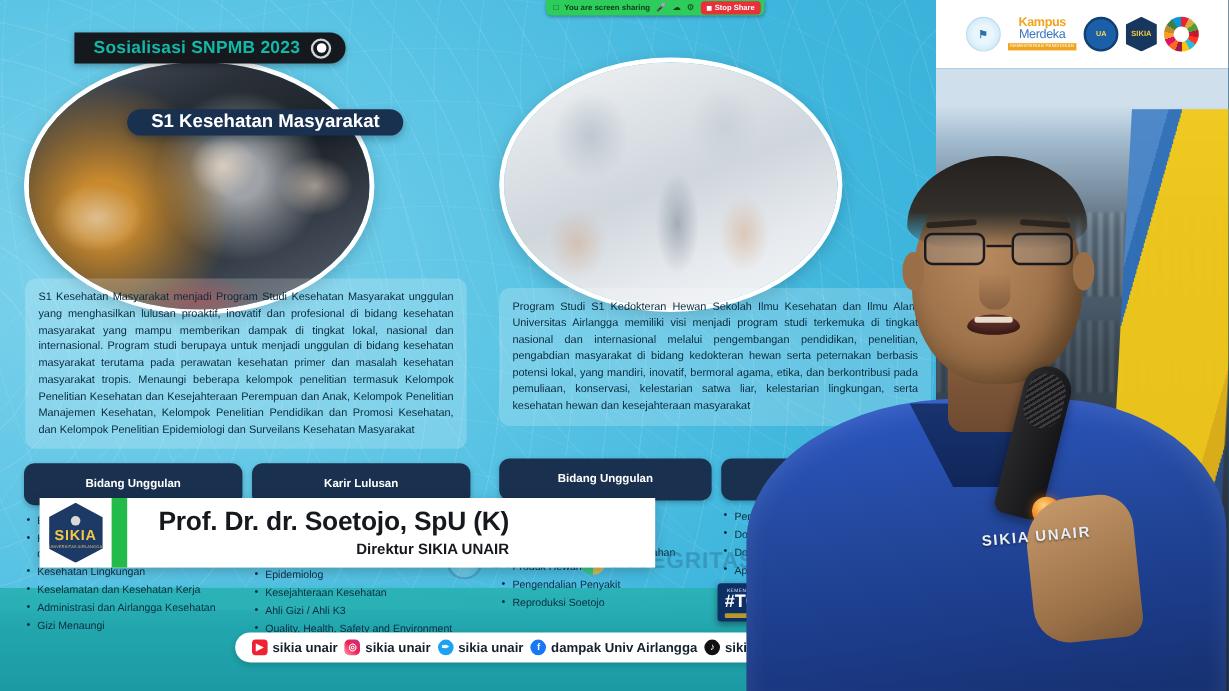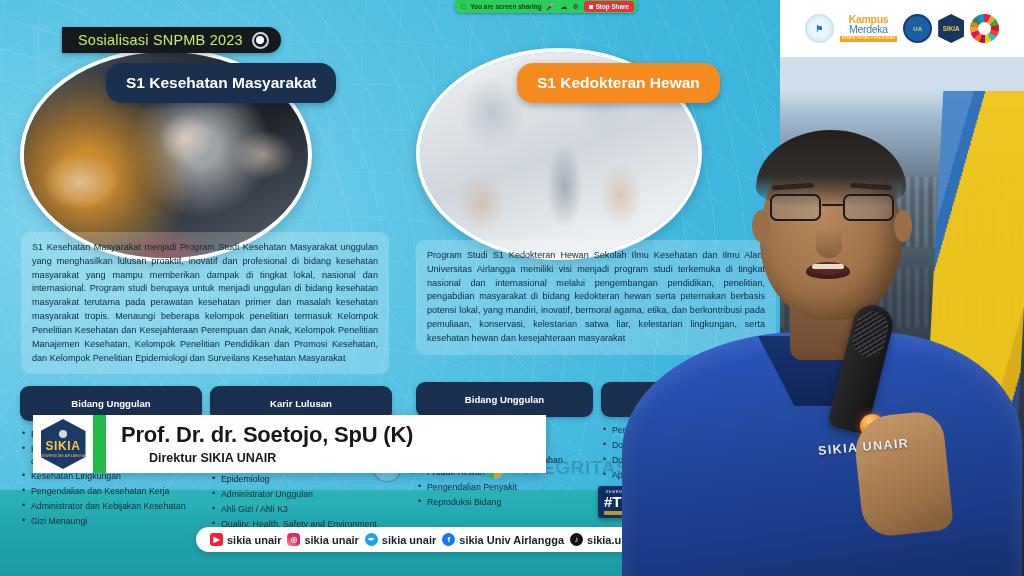--- a/index.html
+++ b/index.html
@@ -48,21 +48,21 @@
   .title-pill {
     position:absolute; left:62px; top:27px;
     height:26px; padding:0 12px 0 16px;
     display:flex; align-items:center; gap:9px;
     background:#15181d;
     border-radius:0 15px 15px 0;
     box-shadow:0 2px 5px rgba(0,0,0,.28);
     z-index:6;
   }
   .title-pill .t {
-    color:#bef264; font-size:14.5px; font-weight:normal; letter-spacing:.2px;
+    color:#14b8a6; font-size:14.5px; font-weight:bold; letter-spacing:.2px;
     white-space:nowrap;
   }
   .rec-dot {
     width:17px; height:17px; border-radius:50%;
     border:2px solid #cfd6dd; background:#15181d;
     display:flex; align-items:center; justify-content:center; flex:0 0 auto;
   }
   .rec-dot i { width:8px; height:8px; border-radius:50%; background:#fff; display:block; }
 
   
@@ -107,25 +107,26 @@
     background:
       radial-gradient(ellipse 46px 52px at 26% 30%, rgba(180,190,200,.75), rgba(180,190,200,0) 70%),
       radial-gradient(ellipse 40px 46px at 66% 26%, rgba(196,204,212,.7), rgba(196,204,212,0) 72%),
       radial-gradient(ellipse 26px 60px at 52% 66%, rgba(120,132,146,.55), rgba(120,132,146,0) 70%),
       radial-gradient(ellipse 30px 44px at 72% 70%, rgba(214,178,150,.6), rgba(214,178,150,0) 72%),
       radial-gradient(ellipse 34px 40px at 22% 74%, rgba(208,172,146,.55), rgba(208,172,146,0) 72%);
   }
 
   .prog-badge {
     position:absolute; z-index:5;
-    height:40px; padding:0 20px;
+    height:22px; padding:0 20px;
     display:flex; align-items:center; justify-content:center;
     border-radius:16px;
     color:#fff; font-size:15.5px; font-weight:bold; white-space:nowrap;
     box-shadow:0 3px 7px rgba(0,30,50,.3);
+    margin-top:28px;
   }
   .prog.left  .prog-badge { left:98px; top:63px; background:#19314f; }
   .prog.right .prog-badge { left:119px; top:63px; background:#f58b1f; }
 
   
   .desc {
     position:absolute;
     background:rgba(255,255,255,.20);
     border-radius:9px;
     padding:9px 11px;
@@ -421,21 +422,21 @@
   .sikia-shield {
     width:45px; height:50px;
     clip-path:polygon(50% 0,100% 24%,100% 76%,50% 100%,0 76%,0 24%);
     background:#1d3a66;
     display:flex; flex-direction:column; align-items:center; justify-content:center; gap:1px;
   }
   .sikia-shield .dot { width:8px; height:8px; border-radius:50%; background:#d9d9d9; }
   .sikia-shield .nm { color:#f3c845; font-size:12px; font-weight:bold; letter-spacing:.6px; }
   .sikia-shield .sub { color:#e3c77a; font-size:3.2px; letter-spacing:.2px; }
   #lower-third .lt-bar { width:13px; height:58px; background:#22bb4a; flex:0 0 auto; }
-  #lower-third .lt-txt { padding-left:15px; }
+  #lower-third .lt-txt { padding-left:26px;text-align:right; }
   #lower-third .lt-name {
     color:#15181d; font-size:22px; font-weight:bold; letter-spacing:-.2px; line-height:1.1;
   }
   #lower-third .lt-role {
     color:#15181d; font-size:12.5px; font-weight:bold; margin-top:4px; padding-left:28px;
   }
 </style>
 </head>
 <body>
 
@@ -459,56 +460,55 @@
       <div class="prog-badge">S1 Kesehatan Masyarakat</div>
       <div class="desc">S1 Kesehatan Masyarakat menjadi Program Studi Kesehatan Masyarakat unggulan yang menghasilkan lulusan proaktif, inovatif dan profesional di bidang kesehatan masyarakat yang mampu memberikan dampak di tingkat lokal, nasional dan internasional. Program studi berupaya untuk menjadi unggulan di bidang kesehatan masyarakat terutama pada perawatan kesehatan primer dan masalah kesehatan masyarakat tropis. Menaungi beberapa kelompok penelitian termasuk Kelompok Penelitian Kesehatan dan Kesejahteraan Perempuan dan Anak, Kelompok Penelitian Manajemen Kesehatan, Kelompok Penelitian Pendidikan dan Promosi Kesehatan, dan Kelompok Penelitian Epidemiologi dan Surveilans Kesehatan Masyarakat</div>
 
       <div class="cols">
         <div class="col">
           <div class="col-head">Bidang Unggulan</div>
           <ul>
             <li>Epidemiologi</li>
             <li>Kesehatan dan Kesejahteraan Perempuan dan Anak</li>
             <li>Kesehatan Lingkungan</li>
-            <li>Pengendalian dan Kesehatan Kerja</li>
-            <li>Administrator dan Kebijakan Kesehatan</li>
+            <li>Keselamatan dan Kesehatan Kerja</li>
+            <li>Administrasi dan Airlangga Kesehatan</li>
             <li>Gizi Menaungi</li>
           </ul>
         </div>
         <div class="col">
           <div class="col-head">Karir Lulusan</div>
           <ul>
             <li>Peneliti</li>
             <li>Dosen</li>
             <li>Promotor Kesehatan</li>
             <li>Epidemiolog</li>
-            <li>Administrator Unggulan</li>
+            <li>Kesejahteraan Kesehatan</li>
             <li>Ahli Gizi / Ahli K3</li>
             <li>Quality, Health, Safety and Environment</li>
           </ul>
         </div>
       </div>
     </div>
 
     <div class="prog right">
       <div class="photo-circle">
         <div class="photo-inner ph-right"></div>
       </div>
-      <div class="prog-badge">S1 Kedokteran Hewan</div>
       <div class="desc">Program Studi S1 Kedokteran Hewan Sekolah Ilmu Kesehatan dan Ilmu Alam Universitas Airlangga memiliki visi menjadi program studi terkemuka di tingkat nasional dan internasional melalui pengembangan pendidikan, penelitian, pengabdian masyarakat di bidang kedokteran hewan serta peternakan berbasis potensi lokal, yang mandiri, inovatif, bermoral agama, etika, dan berkontribusi pada pemuliaan, konservasi, kelestarian satwa liar, kelestarian lingkungan, serta kesehatan hewan dan kesejahteraan masyarakat</div>
 
       <div class="cols">
         <div class="col">
           <div class="col-head">Bidang Unggulan</div>
           <ul>
             <li>Lingkungan Satwa Liar</li>
             <li>Kesehatan Hewan</li>
             <li>Teknologi Hasil Ternak dan Olahan Produk Hewan</li>
             <li>Pengendalian Penyakit</li>
-            <li>Reproduksi Bidang</li>
+            <li>Reproduksi Soetojo</li>
           </ul>
         </div>
         <div class="col">
           <div class="col-head">Karir Lulusan</div>
           <ul>
             <li>Peneliti</li>
             <li>Dosen</li>
             <li>Dokter Hewan</li>
             <li>Aparatur Sipil Negara</li>
             <li>Wirausaha Peternakan</li>
@@ -541,21 +541,21 @@
       <span class="item">
         <span class="sic ig">◎</span>
         <span class="lbl">sikia unair</span>
       </span>
       <span class="item">
         <span class="sic tw">✒</span>
         <span class="lbl">sikia unair</span>
       </span>
       <span class="item">
         <span class="sic fb">f</span>
-        <span class="lbl">sikia Univ Airlangga</span>
+        <span class="lbl">dampak Univ Airlangga</span>
       </span>
       <span class="item">
         <span class="sic tt">♪</span>
         <span class="lbl">sikia.unair</span>
       </span>
       <span class="item">
         <span class="sic web">⊕</span>
         <span class="lbl">sikia.unair.ac.id</span>
       </span>
     </div>

